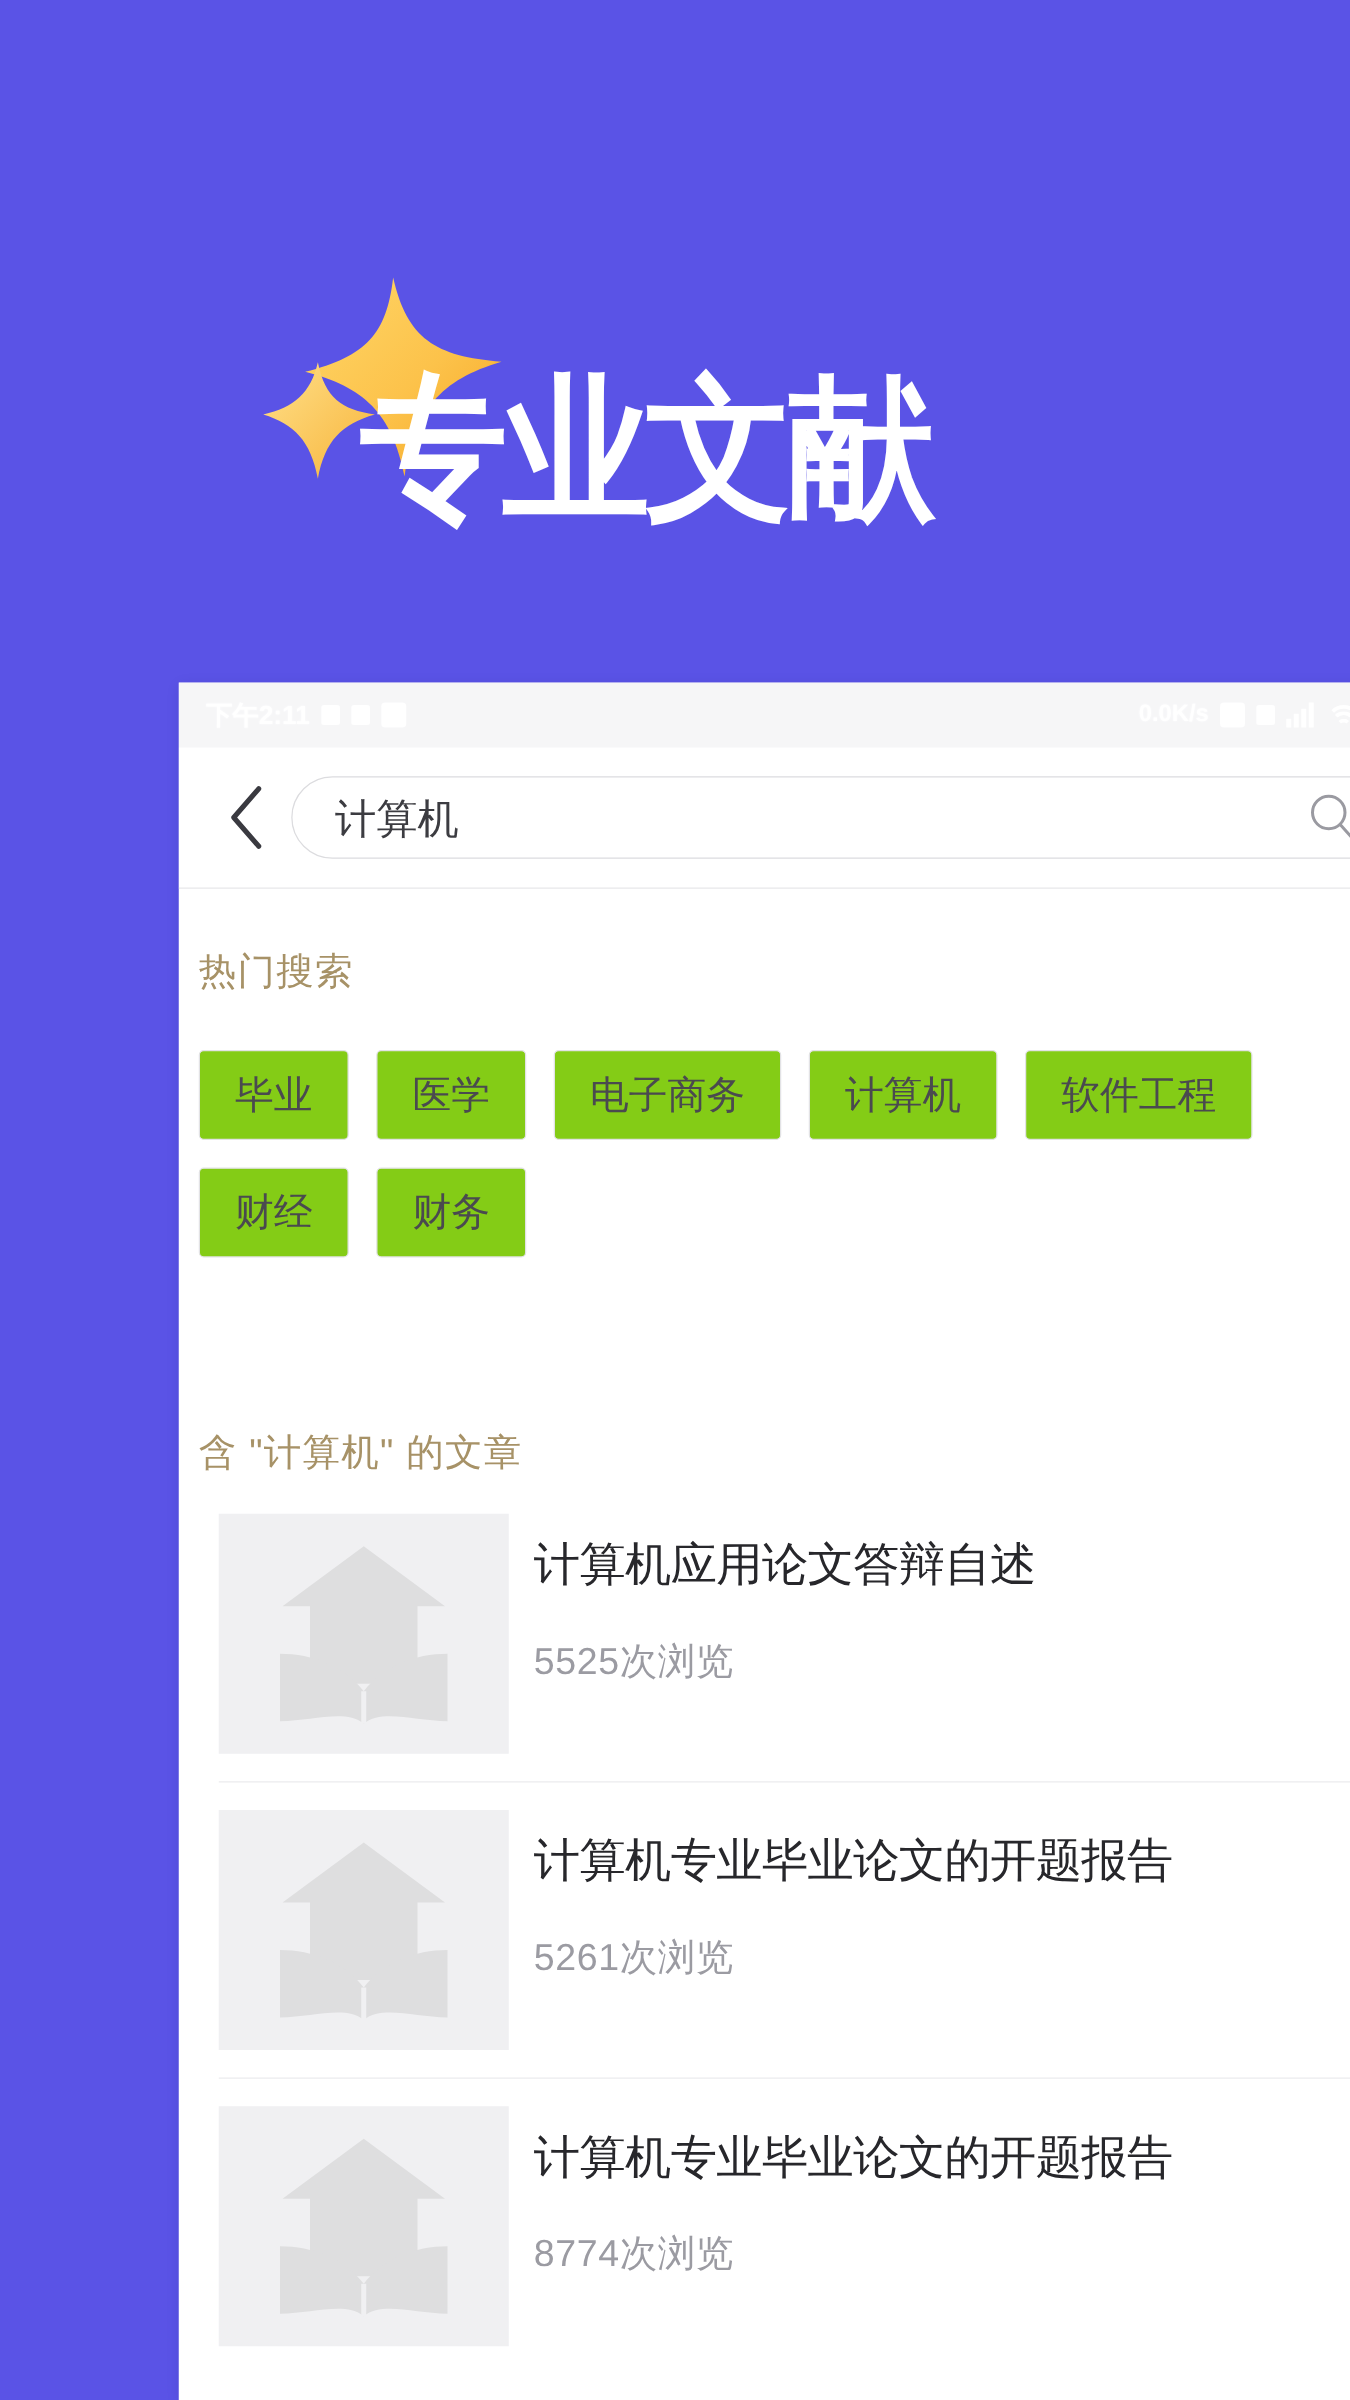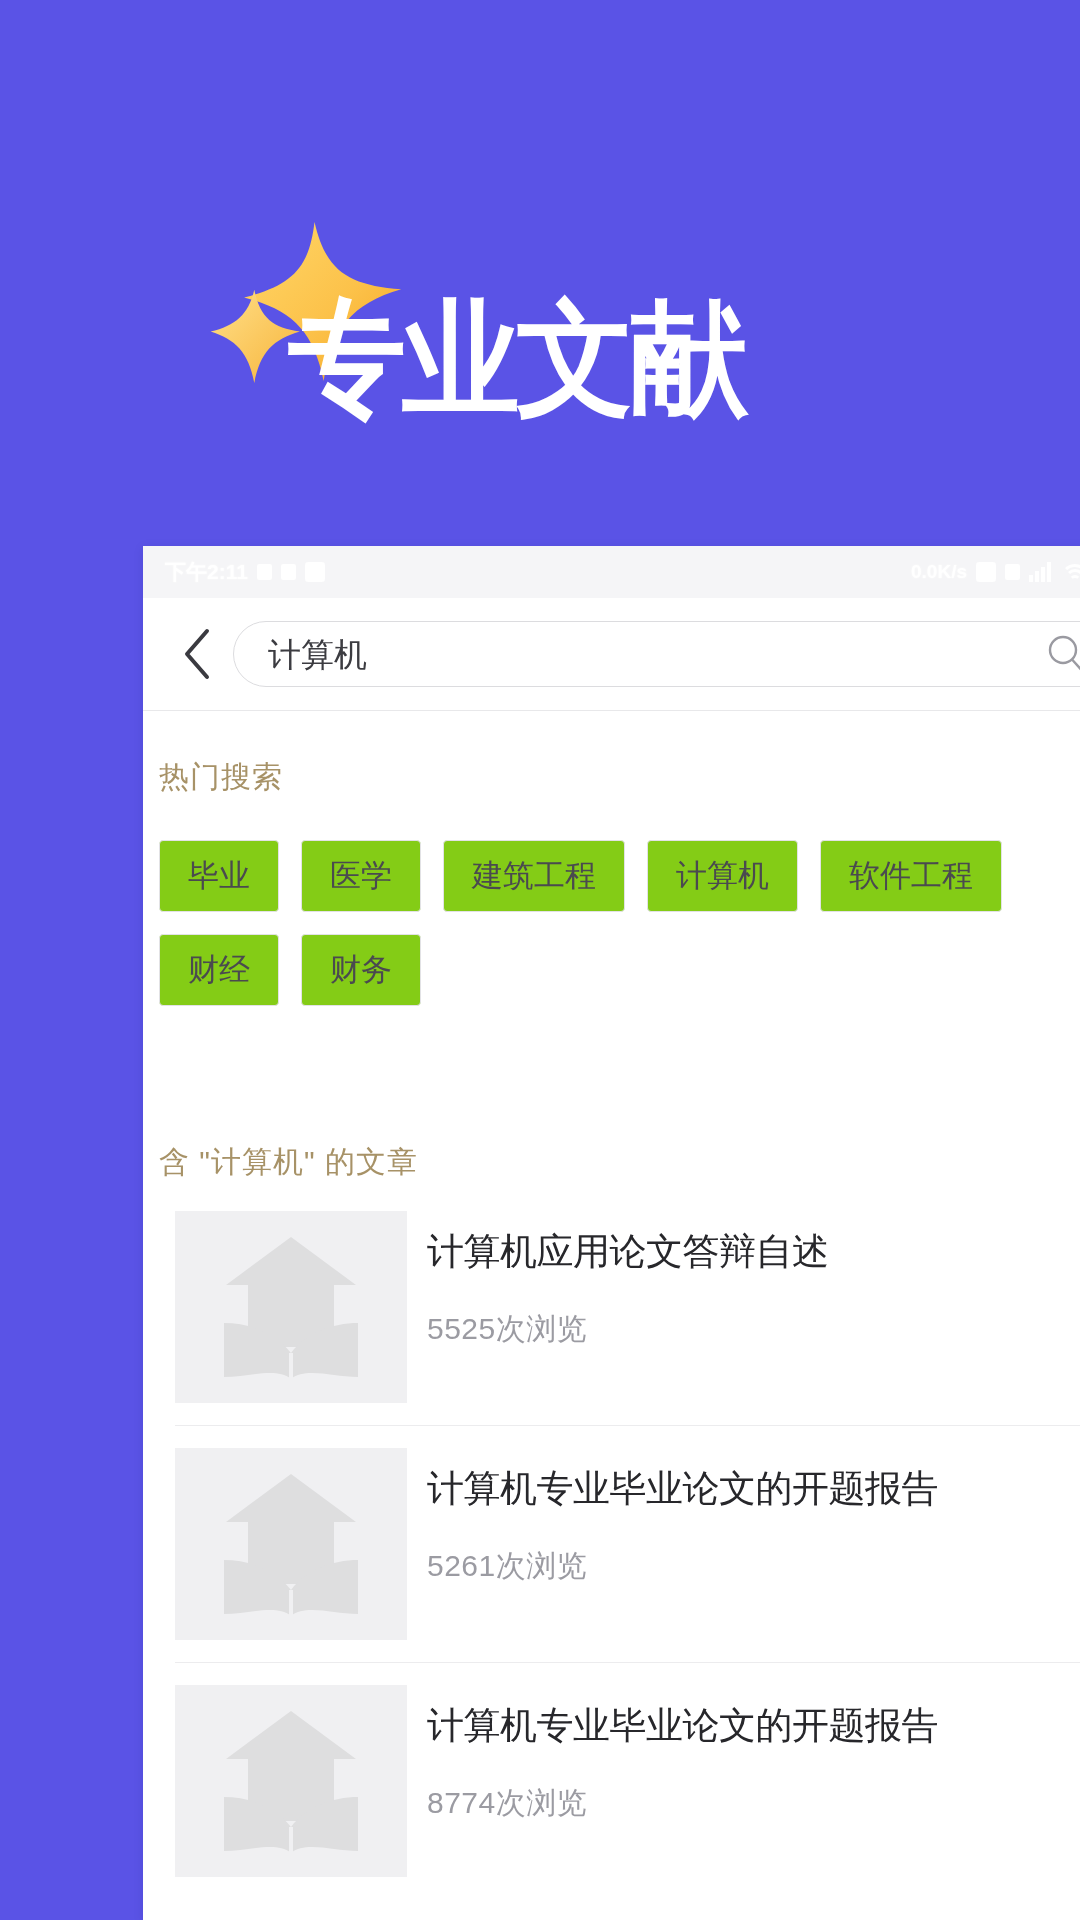--- a/index.html
+++ b/index.html
@@ -329,21 +329,21 @@
         </div>
       </div>
     </div>
 
     <div class="section">
       <div class="section-title">热门搜索</div>
 
       <div class="tags">
         <div class="tag">毕业</div>
         <div class="tag">医学</div>
-        <div class="tag">建筑工程</div>
+        <div class="tag">电子商务</div>
         <div class="tag">计算机</div>
         <div class="tag">软件工程</div>
         <div class="tag">财经</div>
         <div class="tag">财务</div>
       </div>
     </div>
 
     <div class="tags-gap"></div>
 
     <div class="section">

